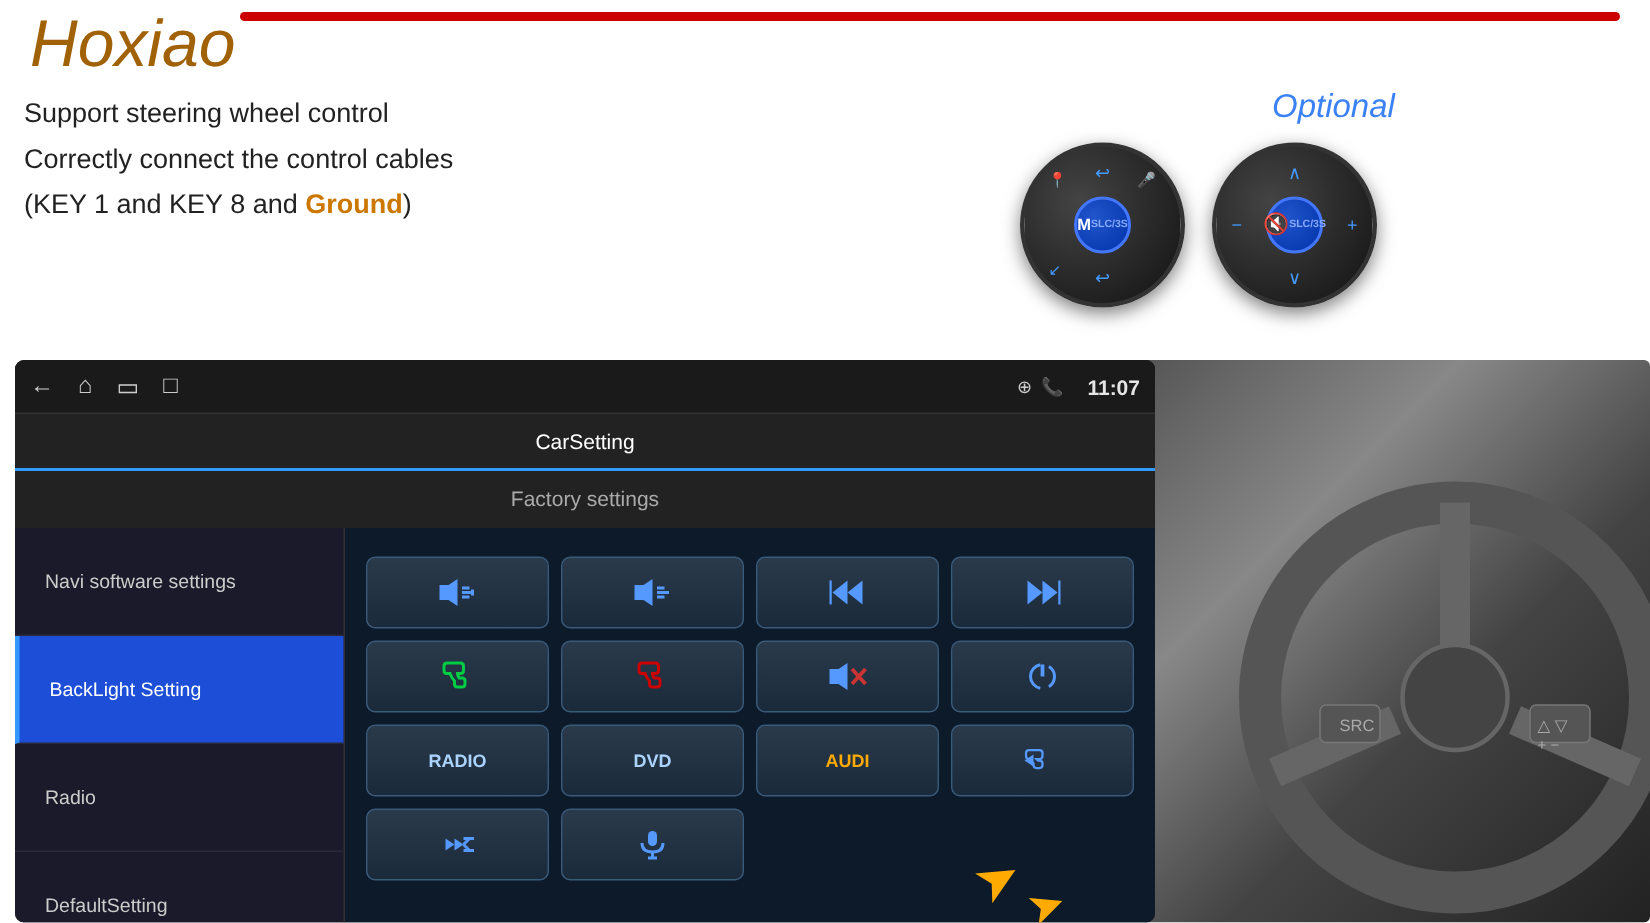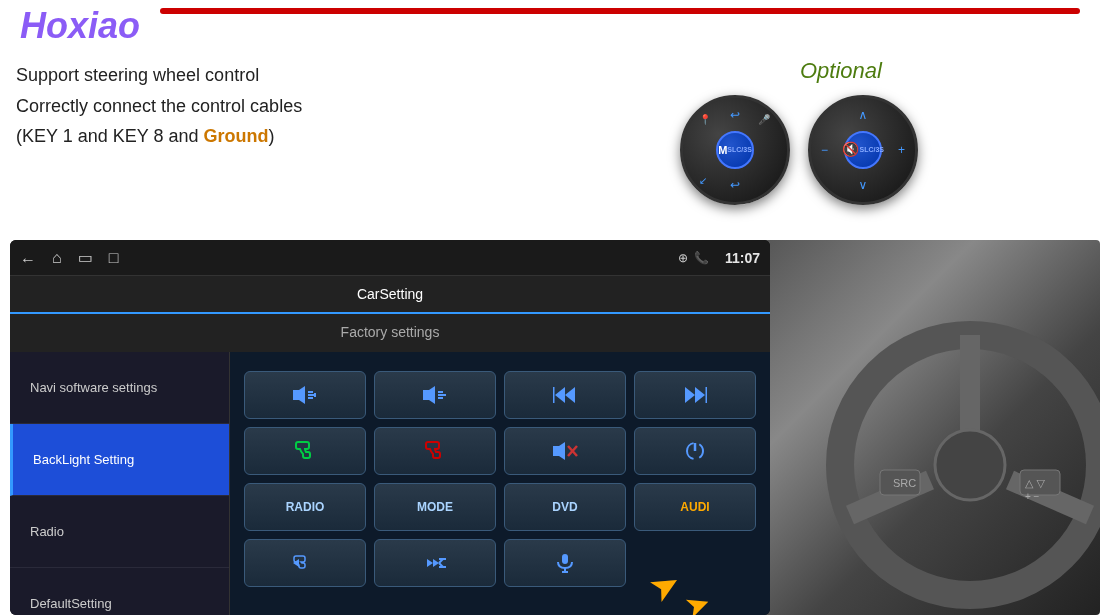--- a/index.html
+++ b/index.html
@@ -21,23 +21,23 @@
       height: 6px;
       background: #cc0000;
       border-radius: 3px;
     }
 
     
     .brand {
       position: absolute;
       top: 5px;
       left: 20px;
-      font-size: 36px;
-      font-weight: bold;
-      color: #8b5cf6;
+      font-size: 44px;
+      font-weight: normal;
+      color: #a16207;
       font-style: italic;
     }
 
     
     .left-text {
       position: absolute;
       top: 60px;
       left: 16px;
       width: 420px;
     }
@@ -48,23 +48,23 @@
     }
     .left-text .highlight {
       color: #cc7700;
       font-weight: bold;
     }
 
     
     .optional-label {
       position: absolute;
       top: 58px;
-      left: 800px;
+      left: 848px;
       font-size: 22px;
-      color: #4d7c0f;
+      color: #3b82f6;
       font-style: italic;
     }
 
     
     .controllers {
       position: absolute;
       top: 95px;
       left: 680px;
       display: flex;
       gap: 18px;
@@ -431,21 +431,20 @@
             </svg>
         </div>
         <div class="ctrl-btn">
           <svg width="22" height="22" viewBox="0 0 22 22">
               <circle cx="11" cy="11" r="8" fill="none" stroke="#5599ff" stroke-width="2" stroke-dasharray="22 6" stroke-dashoffset="14"></circle>
               <line x1="11" y1="3" x2="11" y2="11" stroke="#5599ff" stroke-width="2.5"></line>
             </svg>
         </div>
 
         <div class="ctrl-btn text-btn">RADIO</div>
-        <div class="ctrl-btn text-btn">MODE</div>
         <div class="ctrl-btn text-btn">DVD</div>
         <div class="ctrl-btn text-btn" style="color:#ffaa00">AUDI</div>
 
         <div class="ctrl-btn">
           <svg width="26" height="18" viewBox="0 0 26 18">
               <path d="M4,2 Q2,2 2,4 L2,6 Q2,8 4,8 L5,8 Q6,10 7,11 L7,12 Q7,14 9,14 L11,14 Q13,14 13,12 L13,11 Q13,9 11,9 L10,9 Q9,8 9,8 L11,8 Q13,8 13,6 L13,4 Q13,2 11,2 Z" fill="none" stroke="#5599ff" stroke-width="1.5"></path>
               <polygon points="1,9 7,5 7,13" fill="#5599ff"></polygon>
             </svg>
         </div>
         <div class="ctrl-btn">

